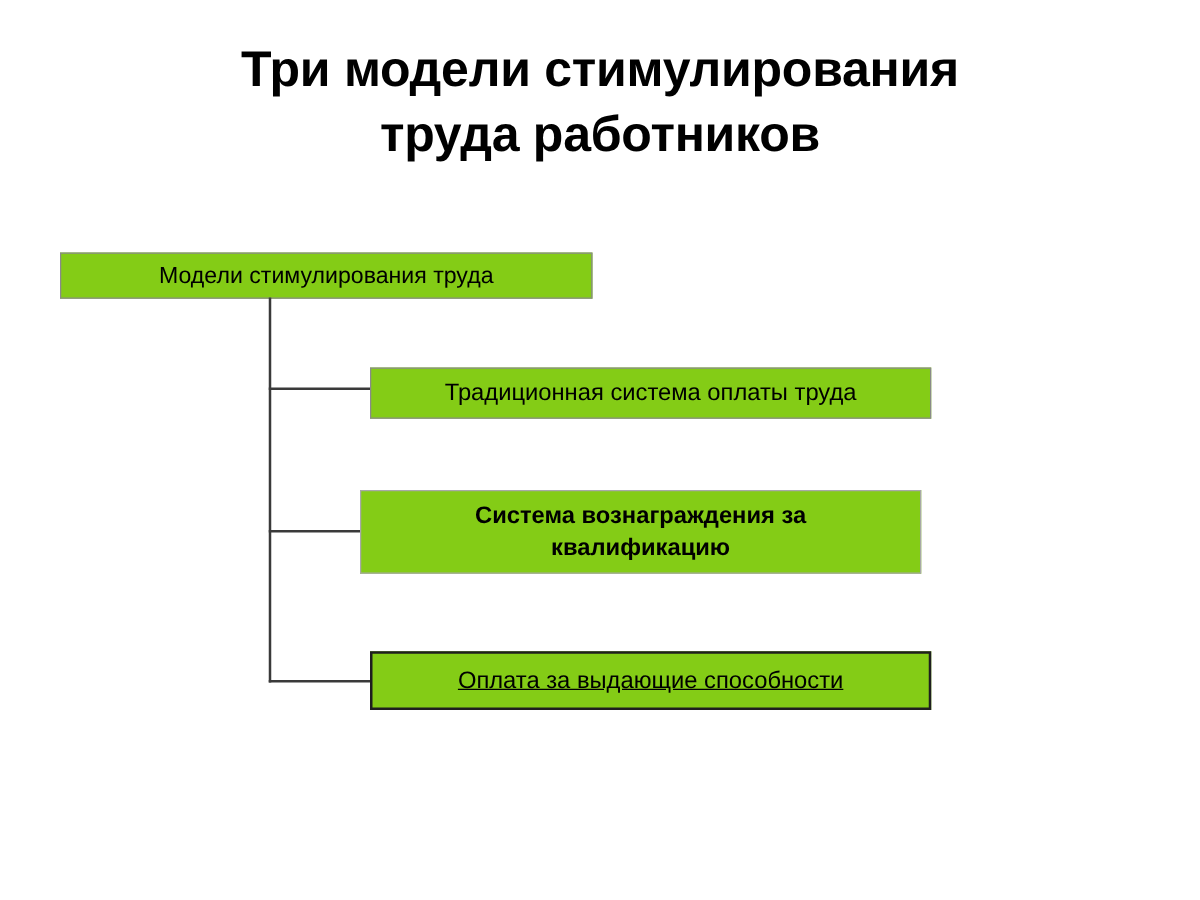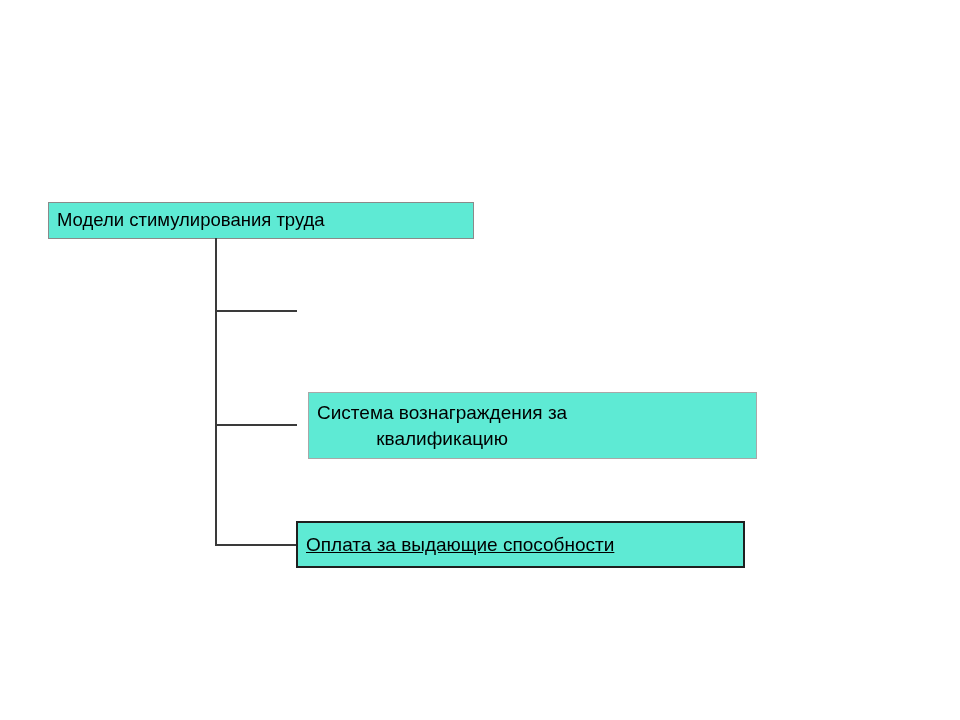--- a/index.html
+++ b/index.html
@@ -32,23 +32,24 @@
     line-height: 1.30;
     letter-spacing: -0.2px;
     color: #000000;
     white-space: pre-line;
   }
 
   
   .node {
     position: absolute;
     box-sizing: border-box;
-    background: #5eead4;
+    background: #84cc16;
     display: flex;
     align-items: center;
+    justify-content: center;
     text-align: center;
     font-size: 19px;
     line-height: 1.34;
     color: #000000;
     padding: 0 8px;
   }
   .node.root {
     left: 48px;
     top: 202px;
     width: 426px;
@@ -57,25 +58,26 @@
     font-size: 18.5px;
   }
   .node.child-1 {
     left: 296px;
     top: 294px;
     width: 449px;
     height: 41px;
     border: 1px solid #8a8a8a;
   }
   .node.child-2 {
-    left: 308px;
+    left: 288px;
     top: 392px;
     width: 449px;
     height: 67px;
     border: 1px solid #a8a8a8;
+    font-weight: bold;
   }
   .node.child-3 {
     left: 296px;
     top: 521px;
     width: 449px;
     height: 47px;
     border: 2px solid #1f1f1f;
     text-decoration: underline;
   }
   .node-label {
@@ -113,31 +115,36 @@
     top: 544px;
     width: 82px;
     height: 2px;
   }
 </style>
 </head>
 <body>
 
 <div id="slide">
 
+  <div id="title">Три модели стимулирования
+труда работников</div>
 
   <div class="node root">
     <span class="node-label">Модели стимулирования труда</span>
   </div>
 
   <div class="conn" id="trunk"></div>
 
   <div class="conn" id="branch-1"></div>
   <div class="conn" id="branch-2"></div>
   <div class="conn" id="branch-3"></div>
 
+  <div class="node child-1">
+    <span class="node-label">Традиционная система оплаты труда</span>
+  </div>
 
   <div class="node child-2">
     <span class="node-label">Система вознаграждения за
 квалификацию</span>
   </div>
 
   <div class="node child-3">
     <span class="node-label">Оплата за выдающие способности</span>
   </div>
 

